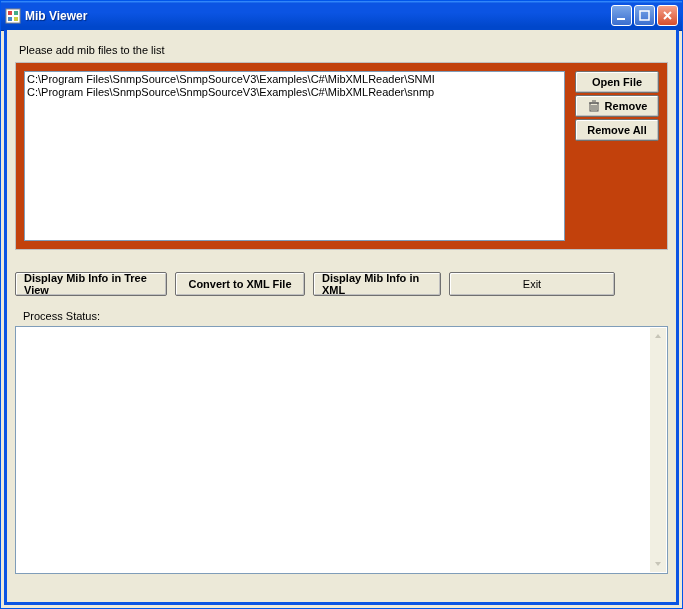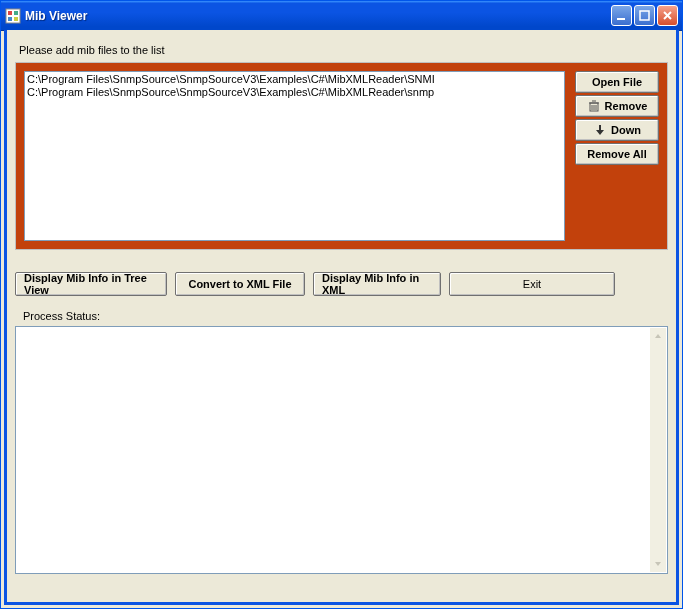--- a/index.html
+++ b/index.html
@@ -225,28 +225,20 @@
                 <line x1="1" y1="3" x2="11" y2="3" stroke="#555"></line>
                 <line x1="4" y1="1" x2="8" y2="1" stroke="#555"></line>
                 <line x1="4" y1="5" x2="4" y2="10" stroke="#555"></line>
                 <line x1="6" y1="5" x2="6" y2="10" stroke="#555"></line>
                 <line x1="8" y1="5" x2="8" y2="10" stroke="#555"></line>
               </svg>
           </span>
           <span>Remove</span>
         </div>
         <div class="btn big">
-          <span class="icon">
-            <svg width="12" height="12">
-                <polygon points="6,11 2,6 5,6 5,1 7,1 7,6 10,6" fill="#333"></polygon>
-              </svg>
-          </span>
-          <span>Down</span>
-        </div>
-        <div class="btn big">
           <span>Remove All</span>
         </div>
       </div>
     </div>
 
     <div class="row-btns">
       <div class="btn">
         <span>Display Mib Info in Tree View</span>
       </div>
       <div class="btn">

